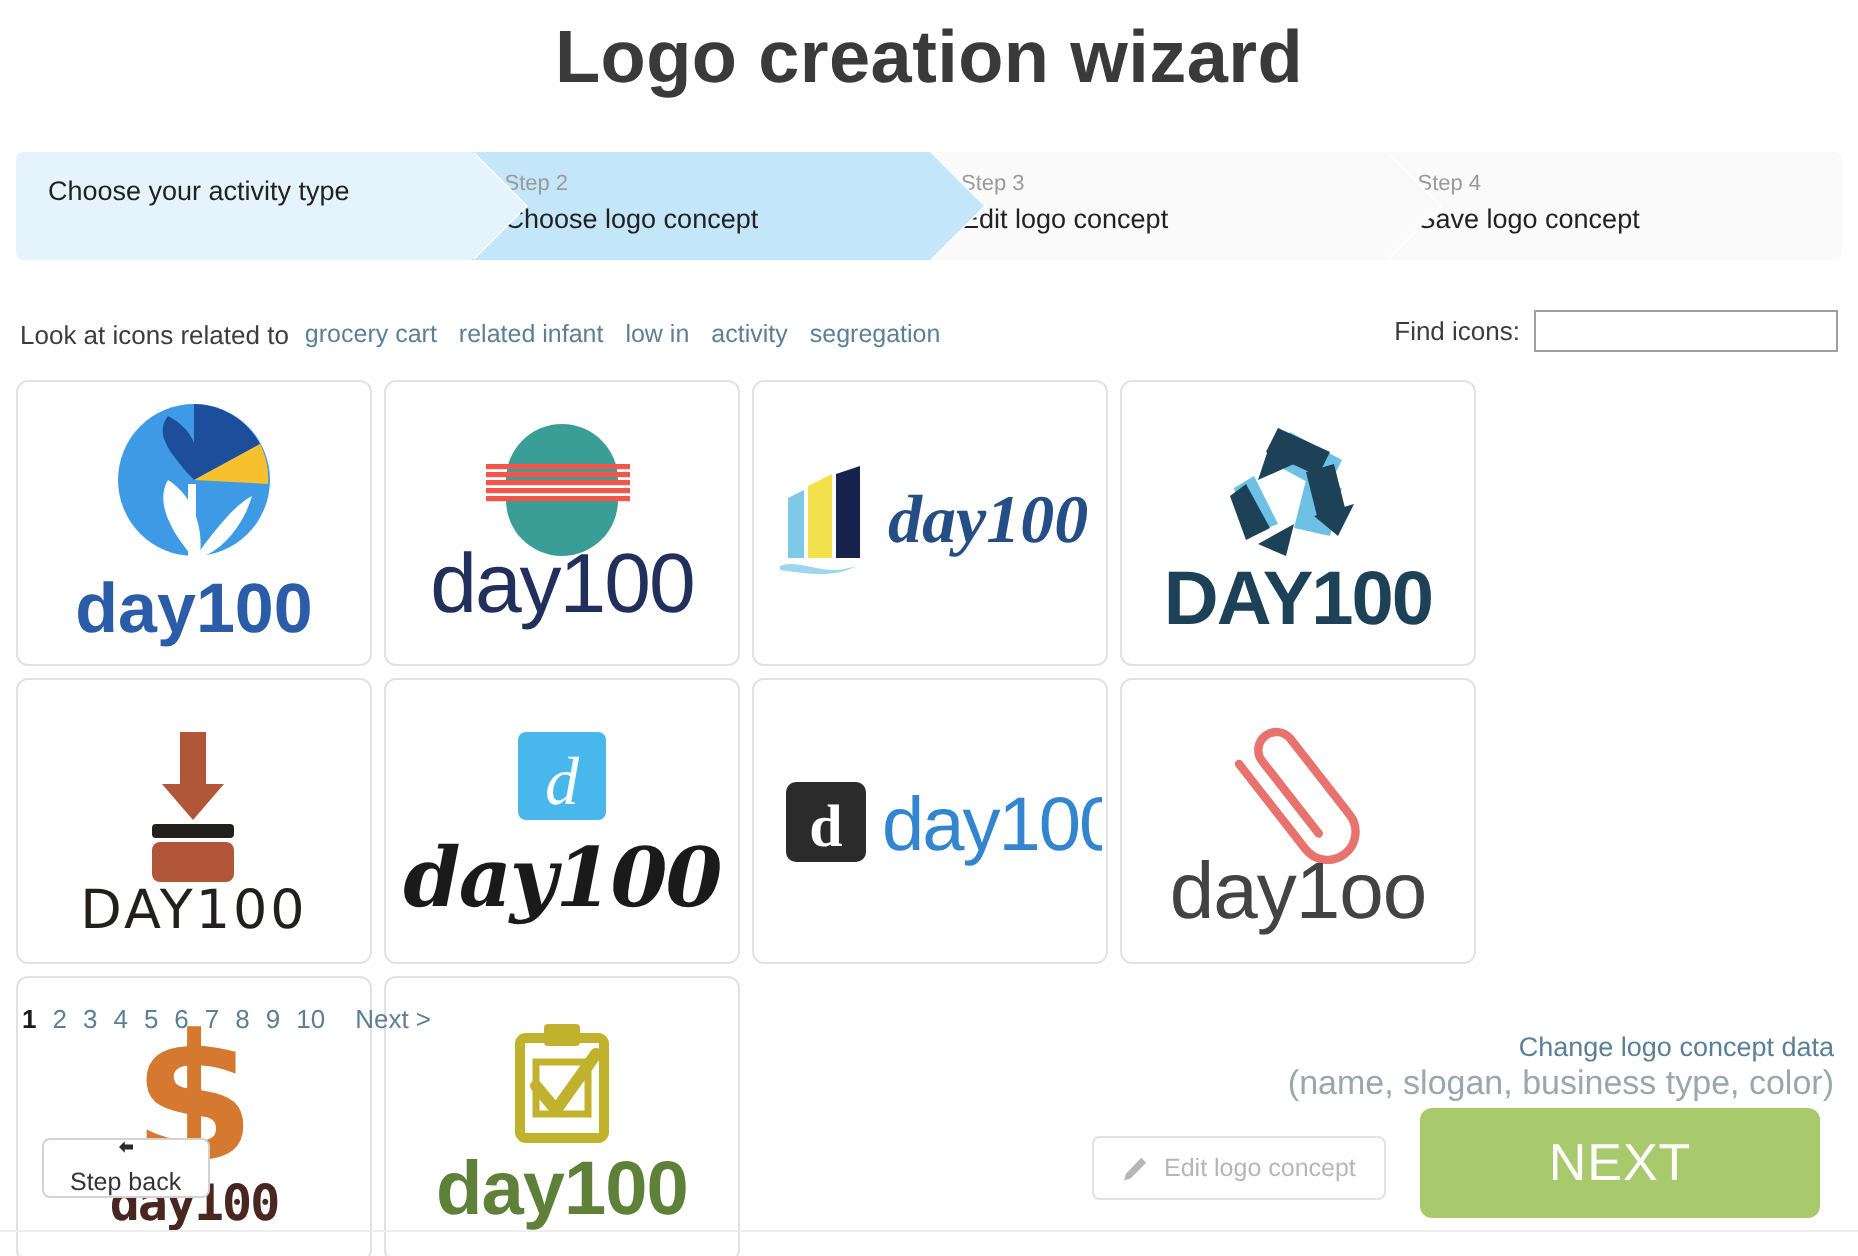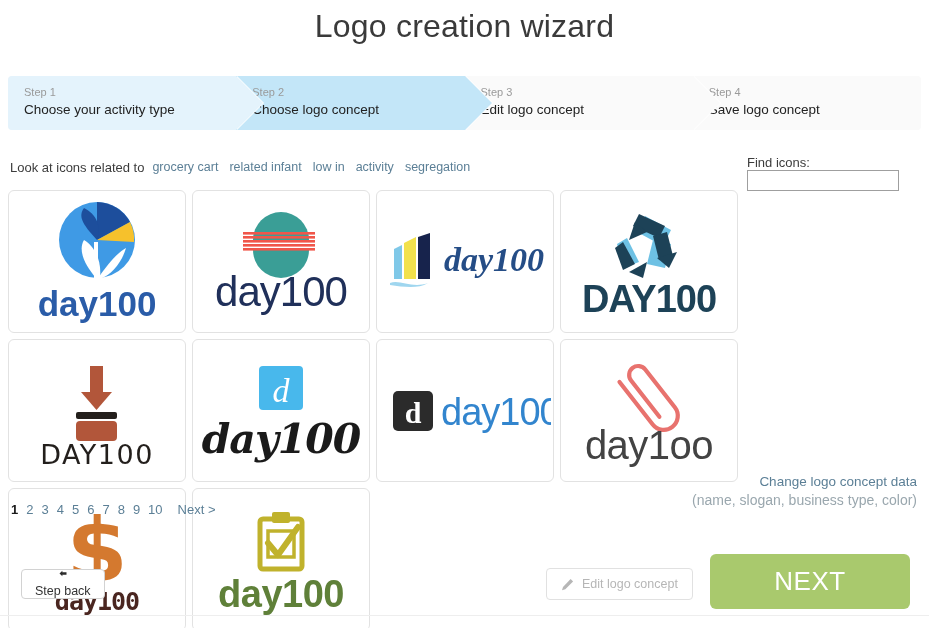--- a/index.html
+++ b/index.html
@@ -9,22 +9,22 @@
     background: #ffffff;
     font-family: "Liberation Sans", sans-serif;
     color: #333;
     overflow: hidden;
     position: relative;
   }
 
   
   .page-title {
     text-align: center;
-    font-size: 32px;
-    font-weight: 400;
+    font-size: 37px;
+    font-weight: 700;
     color: #3a3a3a;
     padding-top: 8px;
     letter-spacing: 0.2px;
   }
 
   
   .stepbar {
     position: absolute;
     left: 8px; top: 76px;
     width: 913px; height: 54px;
@@ -91,24 +91,23 @@
   }
   .related-tag {
     font-size: 12.5px;
     color: #5b7f96;
     margin-right: 11px;
     text-decoration: none;
     cursor: pointer;
   }
   .find-wrap {
     position: absolute;
-    right: 20px; top: 0;
-    display: flex;
-    align-items: flex-start;
-    flex-direction: column;
+    right: 0; top: 0;
+    display: flex;
+    align-items: center;
   }
   .find-label { font-size: 13px; color: #3c3c3c; margin-right: 7px; }
   .find-input {
     width: 152px; height: 21px;
     border: 1px solid #9f9f9f;
     background: #fff;
     font-size: 12px;
     padding: 1px 4px;
     font-family: "Liberation Sans", sans-serif;
   }
@@ -148,33 +147,33 @@
     color: #5b7f96;
     text-decoration: none;
     cursor: pointer;
   }
   .pg.active { color: #1a1a1a; font-weight: bold; }
   .pg.next { margin-left: 7px; }
 
   
   .change-block {
     position: absolute;
-    right: 12px; top: 472px;
+    right: 12px; top: 514px;
     text-align: right;
   }
   .change-link {
     font-size: 13.5px;
     color: #5b7f96;
     text-decoration: none;
     cursor: pointer;
     display: block;
     line-height: 19px;
   }
   .change-sub {
-    font-size: 14px;
+    font-size: 17px;
     color: #9aa7ae;
     line-height: 18px;
   }
 
   
   .footer-sep {
     position: absolute;
     left: 0; top: 615px;
     width: 929px; height: 1px;
     background: #eeeeee;
@@ -226,21 +225,20 @@
     font-family: "Liberation Sans", sans-serif;
   }
 </style>
 </head>
 <body>
 
 <div class="page-title">Logo creation wizard</div>
 
 <div class="stepbar">
   <div class="step s1">
-    <div class="step-num">Step 1</div>
     <div class="step-label">Choose your activity type</div>
     <div class="arrow-edge"></div>
     <div class="arrow"></div>
   </div>
   <div class="step s2">
     <div class="step-num">Step 2</div>
     <div class="step-label">Choose logo concept</div>
     <div class="arrow-edge"></div>
     <div class="arrow"></div>
   </div>

